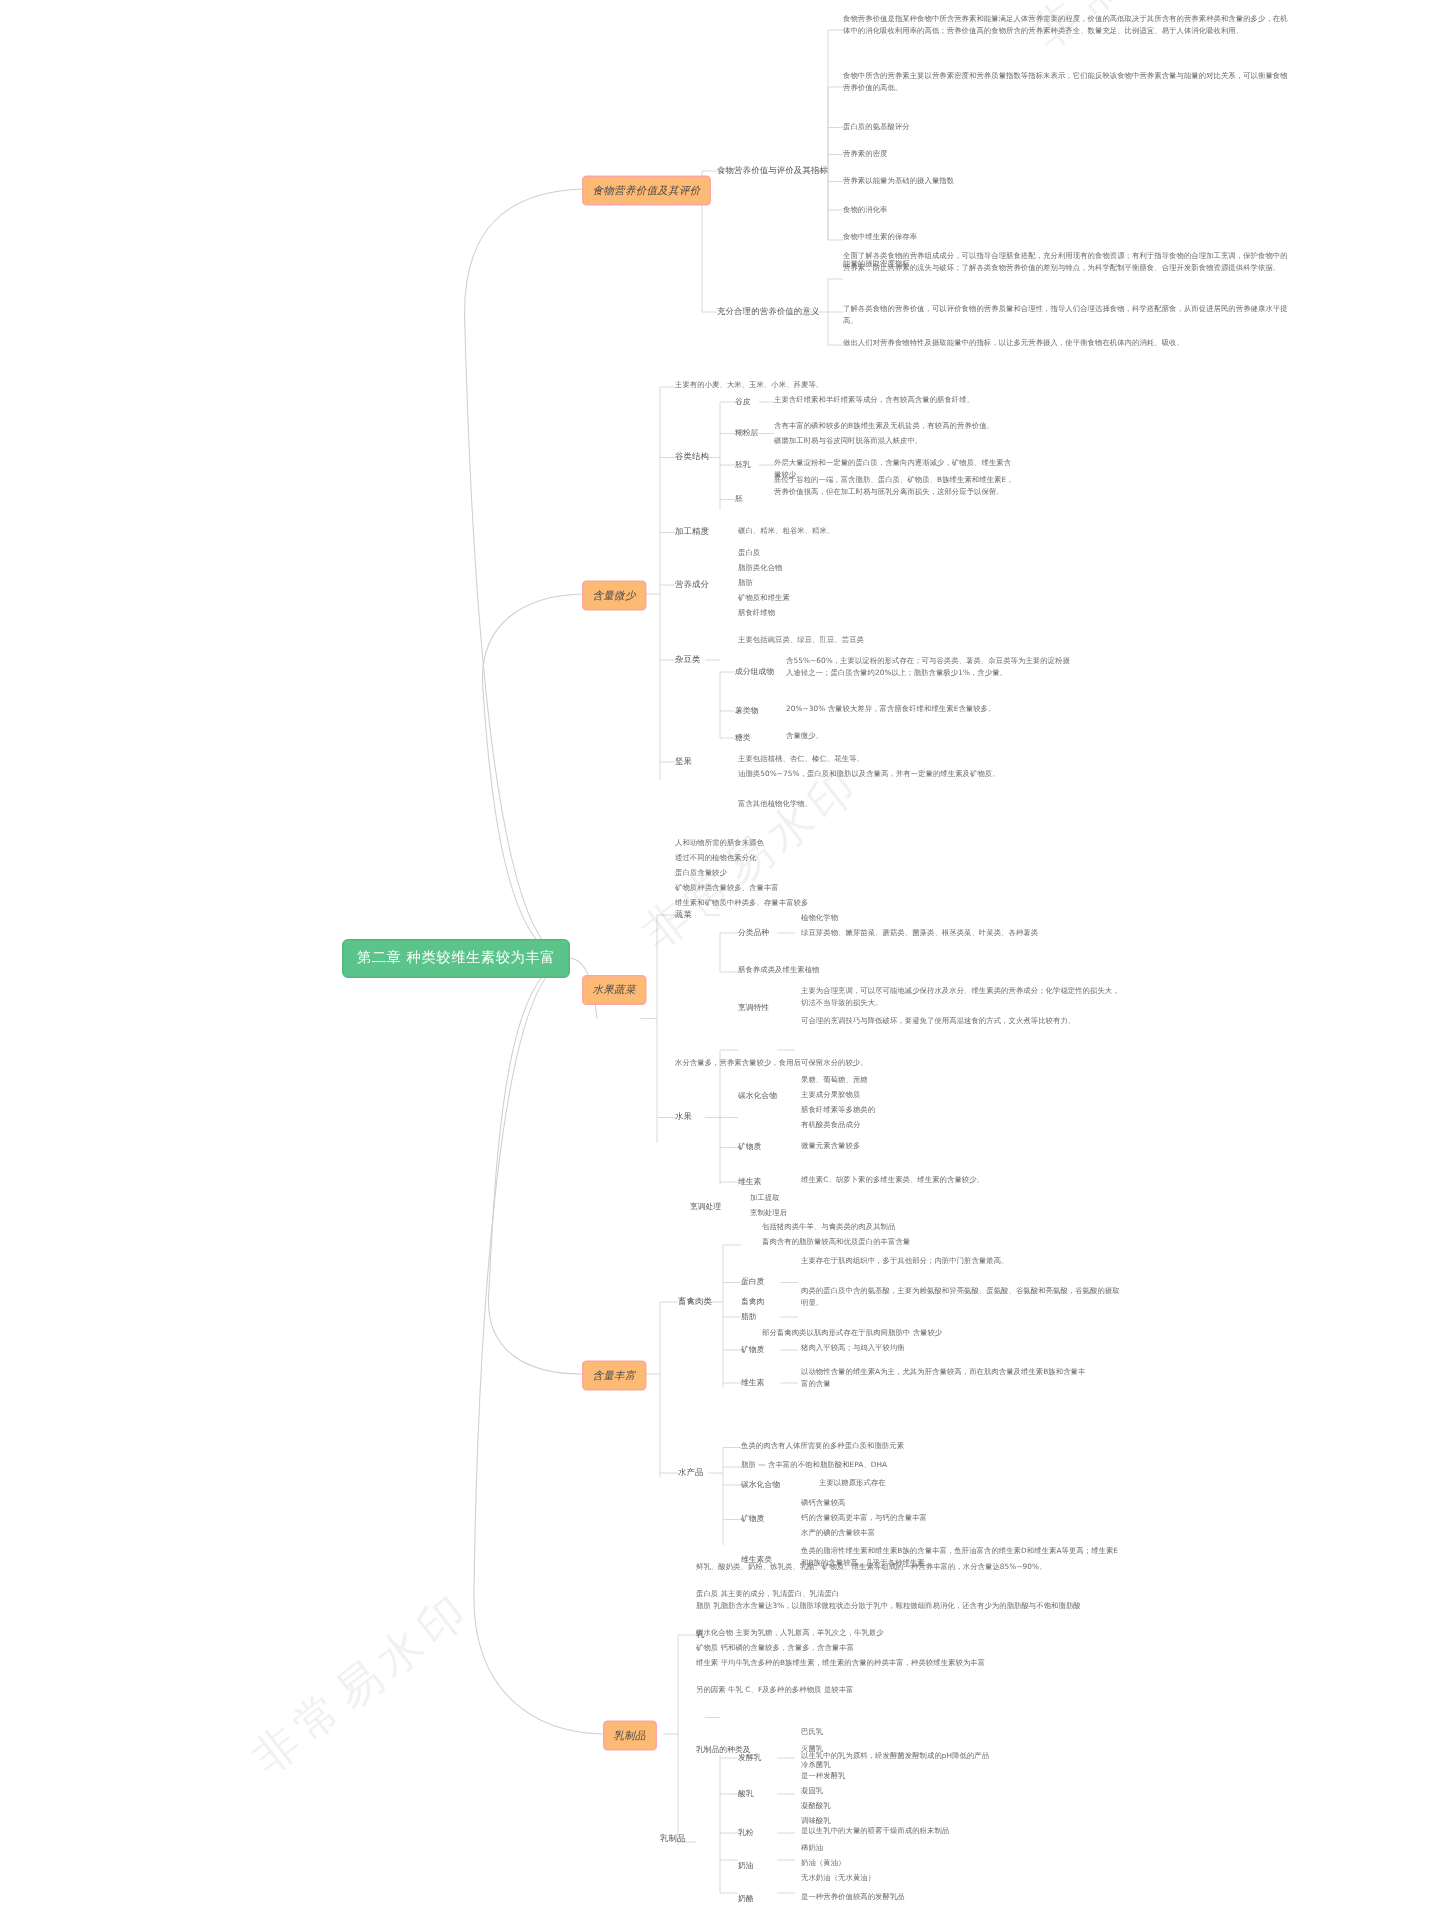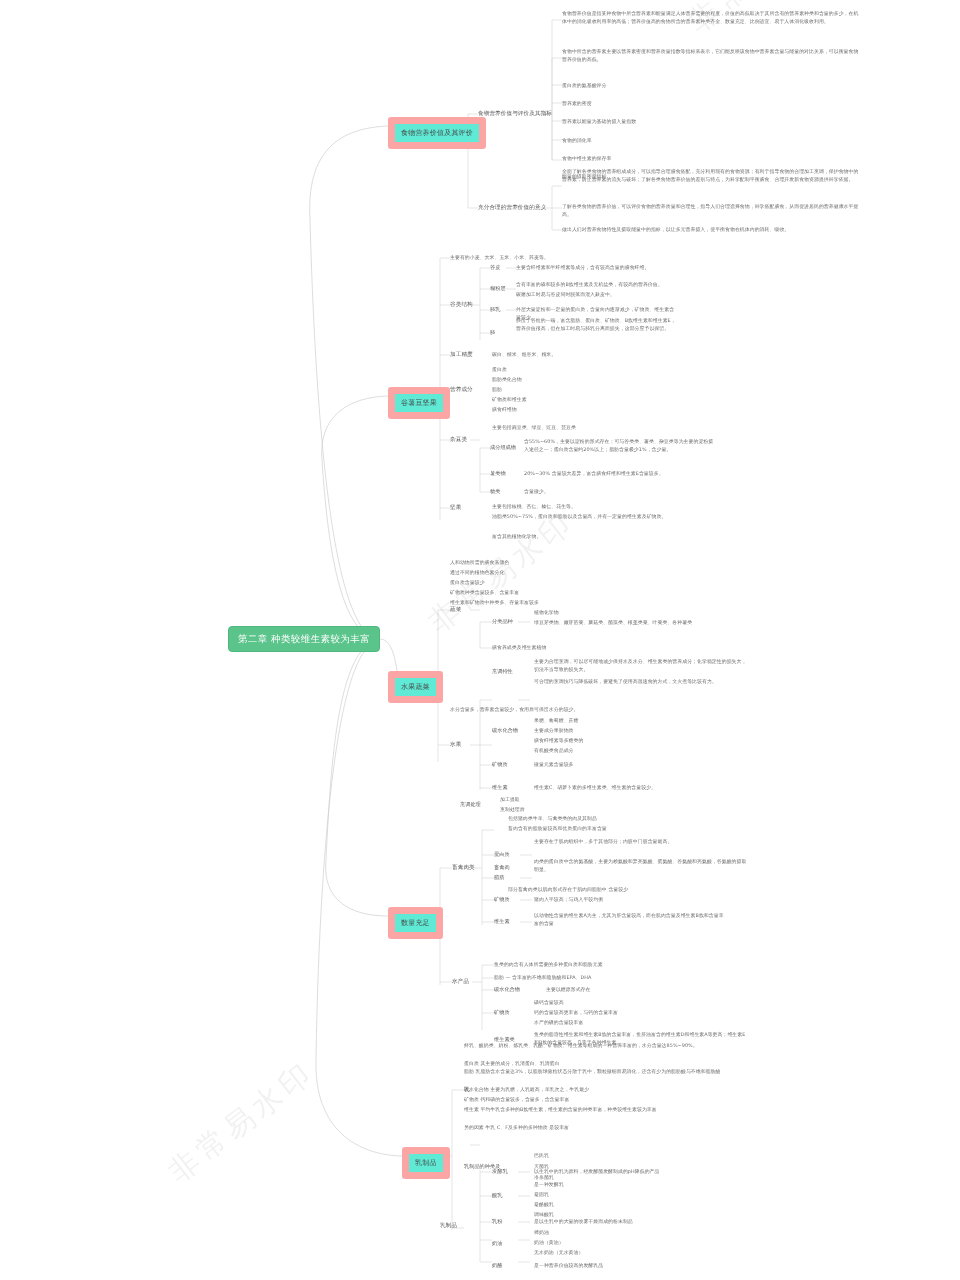--- a/index.html
+++ b/index.html
@@ -43,29 +43,30 @@
     font-size: 9.5px;
     line-height: 24px;
     text-align: center;
     letter-spacing: 0.4px;
     white-space: nowrap;
     z-index: 6;
   }
   
   .l1 {
     position: absolute;
-    background: #5eead4;
-    border: 7px solid #fca5a5;
+    background: #fdba74;
+    border: 1px solid #fca5a5;
     border-radius: 3px;
     color: #4a4a4a;
     font-size: 7px;
     padding: 4px 6px;
     white-space: nowrap;
     z-index: 5;
     letter-spacing: 0.2px;
+    font-style: italic;
   }
   
   .l2 {
     position: absolute;
     color: #555;
     font-size: 5.6px;
     white-space: nowrap;
     z-index: 4;
     letter-spacing: 0.1px;
   }
@@ -171,21 +172,21 @@
   <div class="leaf nowrapleaf" style="left:562px; top:118px;">营养素以能量为基础的摄入量指数</div>
   <div class="leaf nowrapleaf" style="left:562px; top:137px;">食物的消化率</div>
   <div class="leaf nowrapleaf" style="left:562px; top:155px;">食物中维生素的保存率</div>
   <div class="leaf nowrapleaf" style="left:562px; top:173px;">能量的摄取密度指标</div>
 
   <div class="l2" style="left:478px; top:204px;">充分合理的营养价值的意义</div>
   <div class="leaf w6" style="left:562px; top:168px;">全面了解各类食物的营养组成成分，可以指导合理膳食搭配，充分利用现有的食物资源；有利于指导食物的合理加工烹调，保护食物中的营养素，防止营养素的流失与破坏；了解各类食物营养价值的差别与特点，为科学配制平衡膳食、合理开发新食物资源提供科学依据。</div>
   <div class="leaf w6" style="left:562px; top:203px;">了解各类食物的营养价值，可以评价食物的营养质量和合理性，指导人们合理选择食物，科学搭配膳食，从而促进居民的营养健康水平提高。</div>
   <div class="leaf w6" style="left:562px; top:226px;">做出人们对营养食物特性及摄取能量中的指标，以让多元营养摄入，使平衡食物在机体内的消耗、吸收。</div>
 
-  <div class="l1" style="left:388px; top:387px;">谷薯豆坚果</div>
+  <div class="l1" style="left:388px; top:387px;">含量微少</div>
   <div class="leaf nowrapleaf" style="left:450px; top:254px;">主要有的小麦、大米、玉米、小米、荞麦等。</div>
 
   <div class="l2" style="left:450px; top:301px;">谷类结构</div>
   <div class="l3" style="left:490px; top:264px;">谷皮</div>
   <div class="leaf w4" style="left:516px; top:264px;">主要含纤维素和半纤维素等成分，含有较高含量的膳食纤维。</div>
   <div class="l3" style="left:490px; top:285px;">糊粉层</div>
   <div class="leaf w4" style="left:516px; top:281px;">含有丰富的磷和较多的B族维生素及无机盐类，有较高的营养价值。</div>
   <div class="leaf w4" style="left:516px; top:291px;">碾磨加工时易与谷皮同时脱落而混入麸皮中。</div>
   <div class="l3" style="left:490px; top:306px;">胚乳</div>
   <div class="leaf w4" style="left:516px; top:306px;">外层大量淀粉和一定量的蛋白质，含量向内逐渐减少，矿物质、维生素含量较少。</div>
@@ -209,21 +210,21 @@
   <div class="l3" style="left:490px; top:470px;">薯类物</div>
   <div class="leaf w3" style="left:524px; top:470px;">20%~30% 含量较大差异，富含膳食纤维和维生素E含量较多。</div>
   <div class="l3" style="left:490px; top:488px;">糖类</div>
   <div class="leaf nowrapleaf" style="left:524px; top:488px;">含量微少。</div>
 
   <div class="l2" style="left:450px; top:504px;">坚果</div>
   <div class="leaf nowrapleaf" style="left:492px; top:503px;">主要包括核桃、杏仁、榛仁、花生等。</div>
   <div class="leaf w3" style="left:492px; top:513px;">油脂类50%~75%，蛋白质和脂肪以及含量高，并有一定量的维生素及矿物质。</div>
   <div class="leaf nowrapleaf" style="left:492px; top:533px;">富含其他植物化学物。</div>
 
-  <div class="l1" style="left:388px; top:671px;">水果蔬菜</div>
+  <div class="l1" style="left:388px; top:650px;">水果蔬菜</div>
 
   <div class="l2" style="left:450px; top:606px;">蔬菜</div>
   <div class="leaf nowrapleaf" style="left:450px; top:559px;">人和动物所需的膳食来源色</div>
   <div class="leaf nowrapleaf" style="left:450px; top:569px;">通过不同的植物色素分化</div>
   <div class="leaf nowrapleaf" style="left:450px; top:579px;">蛋白质含量较少</div>
   <div class="leaf nowrapleaf" style="left:450px; top:589px;">矿物质种类含量较多、含量丰富</div>
   <div class="leaf nowrapleaf" style="left:450px; top:599px;">维生素和矿物质中种类多、存量丰富较多</div>
 
   <div class="l3" style="left:492px; top:618px;">分类品种</div>
   <div class="leaf nowrapleaf" style="left:534px; top:609px;">植物化学物</div>
@@ -246,21 +247,21 @@
   <div class="l3" style="left:492px; top:761px;">矿物质</div>
   <div class="leaf nowrapleaf" style="left:534px; top:761px;">微量元素含量较多</div>
 
   <div class="l3" style="left:492px; top:784px;">维生素</div>
   <div class="leaf nowrapleaf" style="left:534px; top:784px;">维生素C、胡萝卜素的多维生素类、维生素的含量较少。</div>
 
   <div class="l3" style="left:460px; top:801px;">烹调处理</div>
   <div class="leaf nowrapleaf" style="left:500px; top:796px;">加工提取</div>
   <div class="leaf nowrapleaf" style="left:500px; top:806px;">烹制处理后</div>
 
-  <div class="l1" style="left:388px; top:907px;">数量充足</div>
+  <div class="l1" style="left:388px; top:907px;">含量丰富</div>
 
   <div class="l2" style="left:452px; top:864px;">畜禽肉类</div>
   <div class="l3" style="left:494px; top:864px;">畜禽肉</div>
   <div class="leaf nowrapleaf" style="left:508px; top:815px;">包括猪肉类牛羊、与禽类类的肉及其制品</div>
   <div class="leaf nowrapleaf" style="left:508px; top:825px;">畜肉含有的脂肪量较高和优质蛋白的丰富含量</div>
 
   <div class="l3" style="left:494px; top:851px;">蛋白质</div>
   <div class="leaf w2" style="left:534px; top:838px;">主要存在于肌肉组织中，多于其他部分；内脏中门脏含量最高。</div>
   <div class="leaf w2" style="left:534px; top:858px;">肉类的蛋白质中含的氨基酸，主要为赖氨酸和异亮氨酸、蛋氨酸、谷氨酸和亮氨酸，谷氨酸的摄取明显。</div>
 

